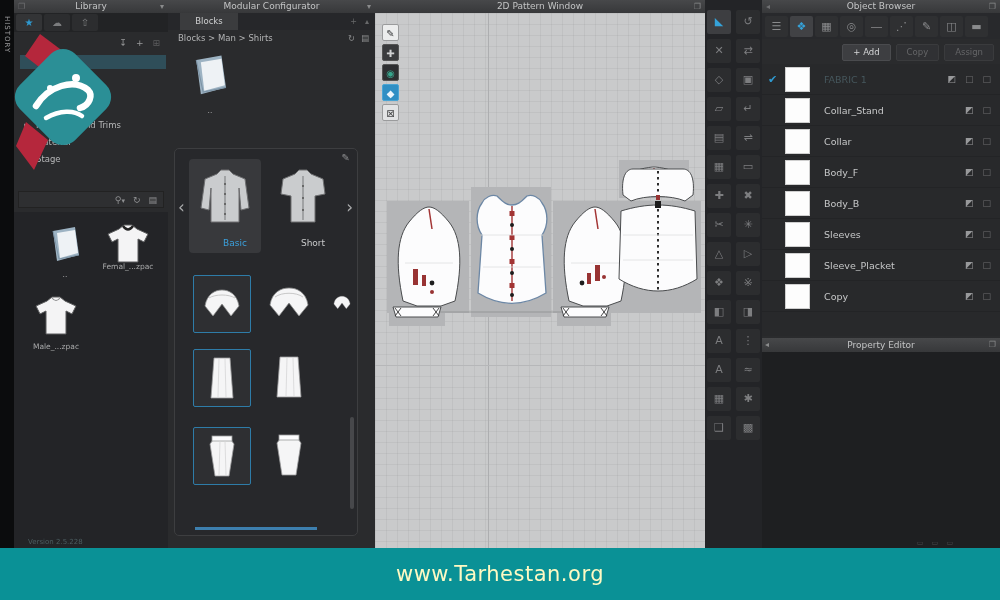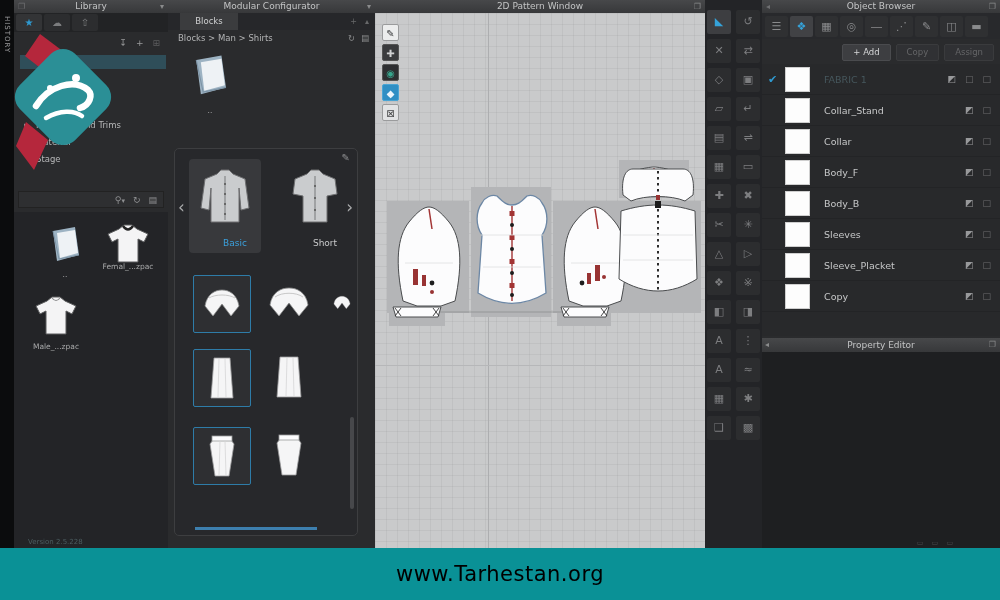--- a/index.html
+++ b/index.html
@@ -95,21 +95,21 @@
   .obj-row .ricn.bx{color:#6b6c6e;}
   
   .prophead{position:absolute;top:338px;left:0;right:0;height:14px;background:linear-gradient(#47484a,#37383a);
             font-size:9px;line-height:14px;text-align:center;color:#c3c4c5;}
   .propbody{position:absolute;top:352px;left:0;right:0;bottom:0;background:#1e1f21;}
   
   #verstat{left:28px;top:538px;font-size:7px;color:#4c5d60;}
   #footicons{right:44px;top:539px;font-size:7px;color:#4a4b4d;letter-spacing:3px;}
   #banner{position:absolute;left:0;top:548px;width:1000px;height:52px;background:#0a9196;
           display:flex;align-items:center;justify-content:center;}
-  #banner span{font-size:21px;color:#000000;letter-spacing:.5px;}
+  #banner span{font-size:21px;color:#fef9c3;letter-spacing:.5px;}
   
   #logo{left:10px;top:28px;width:108px;height:150px;z-index:40;}
 </style>
 </head>
 <body>
 
 <div id="app">
 
   <div id="history" class="abs">
     <span>HISTORY</span>
@@ -218,21 +218,21 @@
         <svg width="62" height="66" viewBox="0 0 62 66" style="margin-top:5px;">
           <path d="M23,10 L27,6 L35,6 L39,10 L51,15 L55,44 L47,46 L45,24 L45,58 L17,58 L17,24 L15,46 L7,44 L11,15 Z" fill="#caccce" stroke="#6e6f71" stroke-width="1"></path>
           <line x1="31" y1="12" x2="31" y2="56" stroke="#77787a" stroke-width="1"></line>
           <circle cx="31" cy="20" r="1" fill="#555"></circle>
             <circle cx="31" cy="30" r="1" fill="#555"></circle>
           <circle cx="31" cy="40" r="1" fill="#555"></circle>
             <circle cx="31" cy="50" r="1" fill="#555"></circle>
         </svg>
         <div class="clabel">Basic</div>
       </div>
-      <div class="card" style="left:104px;">
+      <div class="card" style="left:92px;">
         <svg width="62" height="66" viewBox="0 0 62 66" style="margin-top:5px;">
           <path d="M23,10 L27,6 L35,6 L39,10 L51,15 L53,30 L43,32 L43,58 L19,58 L19,32 L9,30 L11,15 Z" fill="#caccce" stroke="#6e6f71" stroke-width="1"></path>
           <line x1="31" y1="12" x2="31" y2="56" stroke="#77787a" stroke-width="1"></line>
           <circle cx="31" cy="22" r="1" fill="#555"></circle>
             <circle cx="31" cy="34" r="1" fill="#555"></circle>
           <circle cx="31" cy="46" r="1" fill="#555"></circle>
         </svg>
         <div class="clabel">Short</div>
       </div>
 

